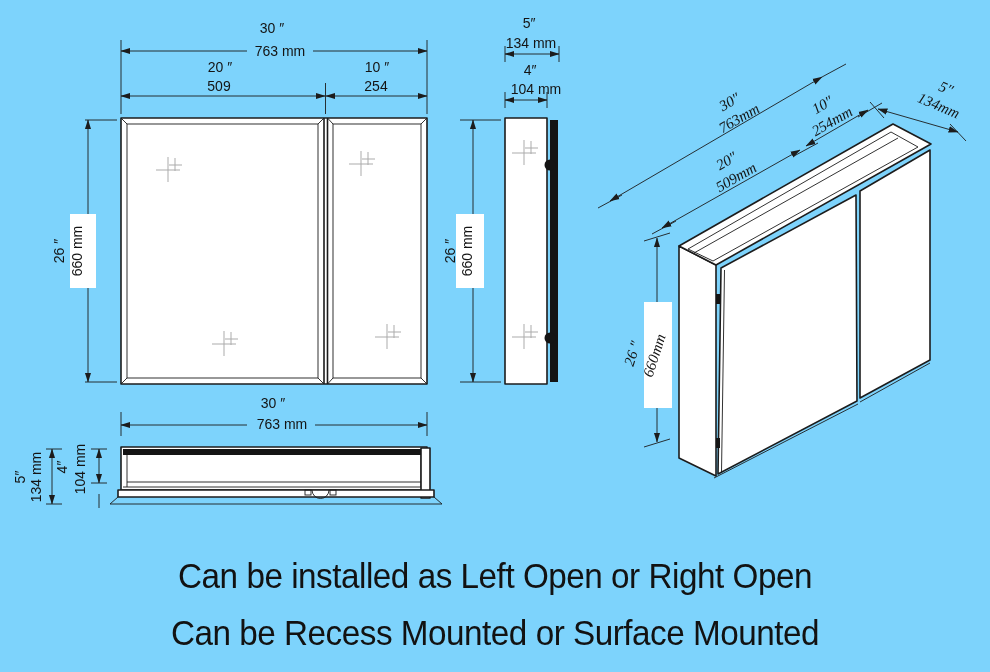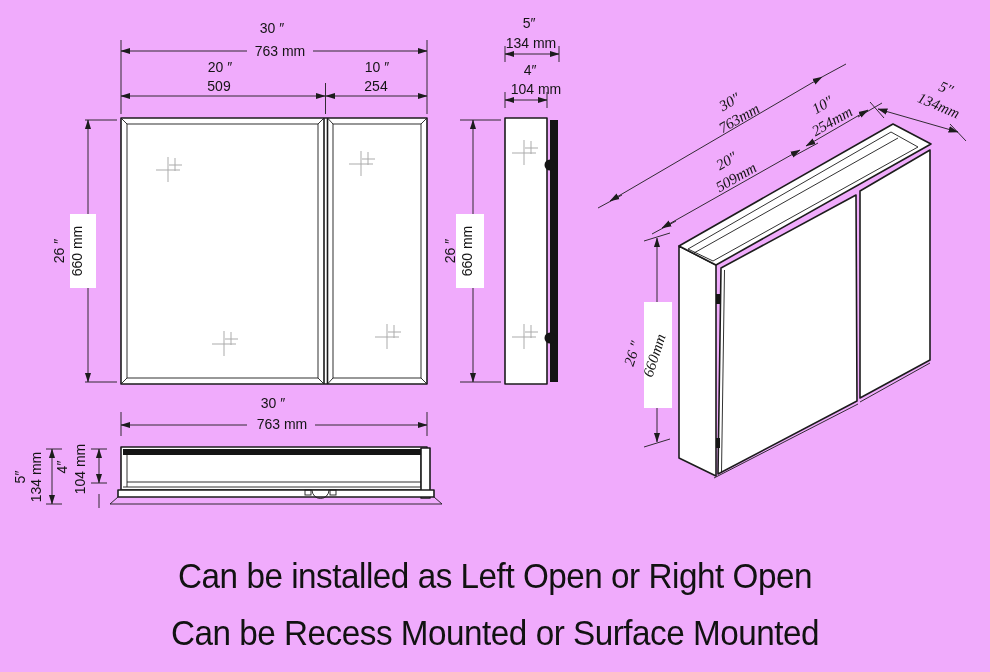--- a/index.html
+++ b/index.html
@@ -1,16 +1,16 @@
 <!DOCTYPE html>
 <html><head>
 <meta charset="utf-8">
 <style>
   html,body{margin:0;padding:0;background:#ffffff;}
-  #stage{position:relative;width:990px;height:672px;background:#f0abfc;overflow:hidden;
+  #stage{position:relative;width:990px;height:672px;background:#7dd3fc;overflow:hidden;
          font-family:"Liberation Sans",sans-serif;}
   svg{position:absolute;left:0;top:0;}
   .ln{stroke:#1c1c1c;stroke-width:1.6;fill:none;}
   .ln-thin{stroke:#1c1c1c;stroke-width:0.9;fill:none;}
   .face{fill:#ffffff;stroke:#1c1c1c;stroke-width:1.6;stroke-linejoin:round;}
   .dim{font-family:"Liberation Sans",sans-serif;font-size:14px;fill:#141414;}
   .dim3d{font-family:"Liberation Serif",serif;font-style:italic;font-size:15px;fill:#141414;}
   .sparkle{stroke:#ababab;stroke-width:1;fill:none;}
   .solid{fill:#141414;stroke:none;}
   .gap{fill:#ffffff;stroke:none;}

